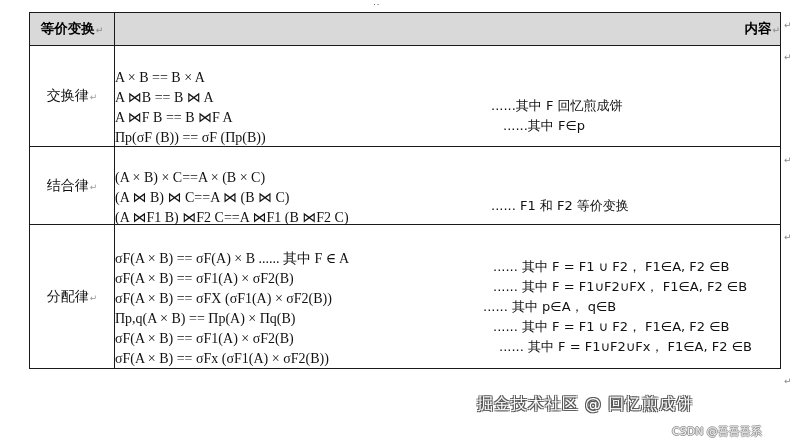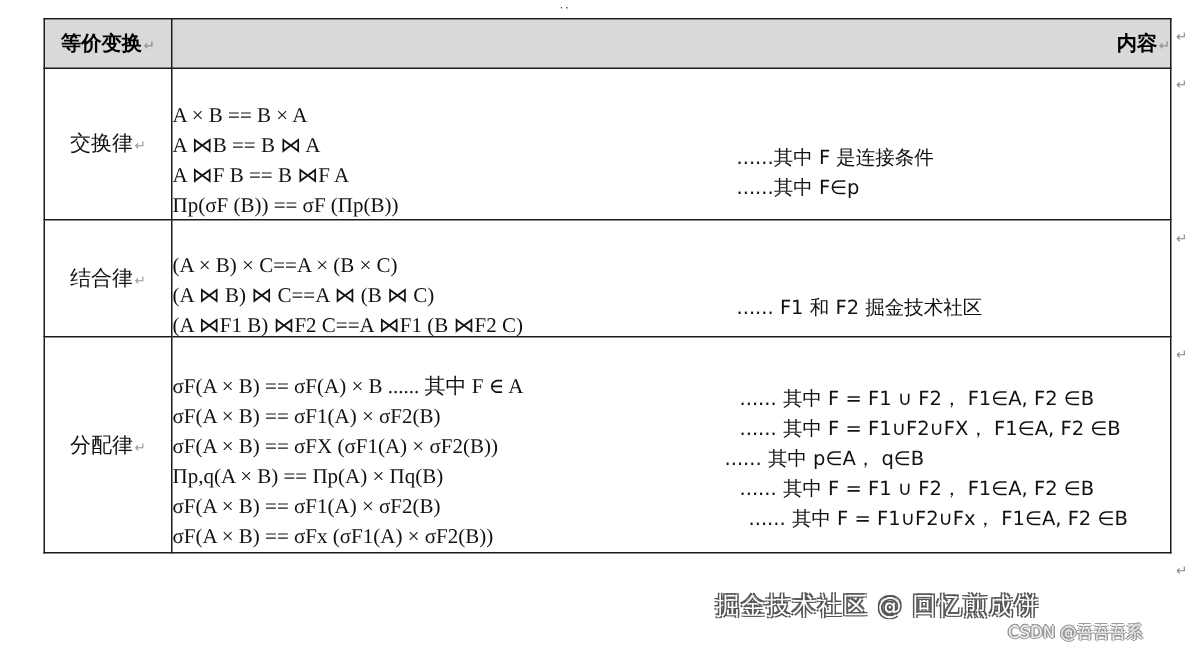--- a/index.html
+++ b/index.html
@@ -18,21 +18,21 @@
   .law { text-align: center; font-family: "DejaVu Sans", sans-serif; font-size: 14px; }
   .content { padding: 8px 6px 8px 7px; }
   .line { position: relative; height: 20px; line-height: 20px; font-size: 14px; white-space: nowrap; }
   .line .f { position: absolute; left: 0; top: 12px; }
   .line .n { position: absolute; top: 0; font-family: "DejaVu Sans", sans-serif; font-size: 13px; }
   .ret { color: #999; font-size: 9px; margin-left: 1px; font-family: "DejaVu Sans", sans-serif; }
   .side { position: absolute; color: #888; font-size: 9px; font-family: "DejaVu Sans", sans-serif; }
   .watermark { position: absolute; left: 477px; top: 394px; font-family: "DejaVu Sans", sans-serif;
                font-size: 16px; color: #ffffff; letter-spacing: 1px;
                text-shadow: -1px -1px 0 #555, 1px -1px 0 #555, -1px 1px 0 #555, 1px 1px 0 #555; }
-  .watermark2 { position: absolute; left: 672px; top: 414px; font-family: "DejaVu Sans", sans-serif;
+  .watermark2 { position: absolute; left: 672px; top: 424px; font-family: "DejaVu Sans", sans-serif;
                 font-size: 11px; color: #eeeeee;
                 text-shadow: -1px 0 0 #999, 1px 0 0 #999, 0 -1px 0 #999, 0 1px 0 #999; }
 </style>
 </head>
 <body>
 
 <div class="tick">··</div>
 
 <table class="eq">
   <colgroup>
@@ -51,41 +51,41 @@
       <td class="law"><span>交换律</span><span class="ret">↵</span></td>
       <td class="content">
         <div class="line">
             <span class="f">A × B == B × A</span>
           </div>
         <div class="line">
             <span class="f">A ⋈B == B ⋈ A</span>
           </div>
         <div class="line">
             <span class="f">A ⋈F B == B ⋈F A</span>
-            <span class="n" style="left:376px">......其中 F 是连接条件</span>
+            <span class="n" style="left:376px">......其中 F 回忆煎成饼</span>
           </div>
         <div class="line">
             <span class="f">Πp(σF (B)) == σF (Πp(B))</span>
-            <span class="n" style="left:376px">......其中 F∈p</span>
+            <span class="n" style="left:388px">......其中 F∈p</span>
           </div>
       </td>
     </tr>
 
     <tr style="height:78px">
       <td class="law"><span>结合律</span><span class="ret">↵</span></td>
       <td class="content">
         <div class="line">
             <span class="f">(A × B) × C==A × (B × C)</span>
           </div>
         <div class="line">
             <span class="f">(A ⋈ B) ⋈ C==A ⋈ (B ⋈ C)</span>
           </div>
         <div class="line">
             <span class="f">(A ⋈F1 B) ⋈F2 C==A ⋈F1 (B ⋈F2 C)</span>
-            <span class="n" style="left:376px">...... F1 和 F2 掘金技术社区</span>
+            <span class="n" style="left:376px">...... F1 和 F2 等价变换</span>
           </div>
       </td>
     </tr>
 
     <tr style="height:144px">
       <td class="law"><span>分配律</span><span class="ret">↵</span></td>
       <td class="content">
         <div class="line">
             <span class="f">σF(A × B) == σF(A) × B ......  其中 F ∈ A</span>
           </div>

